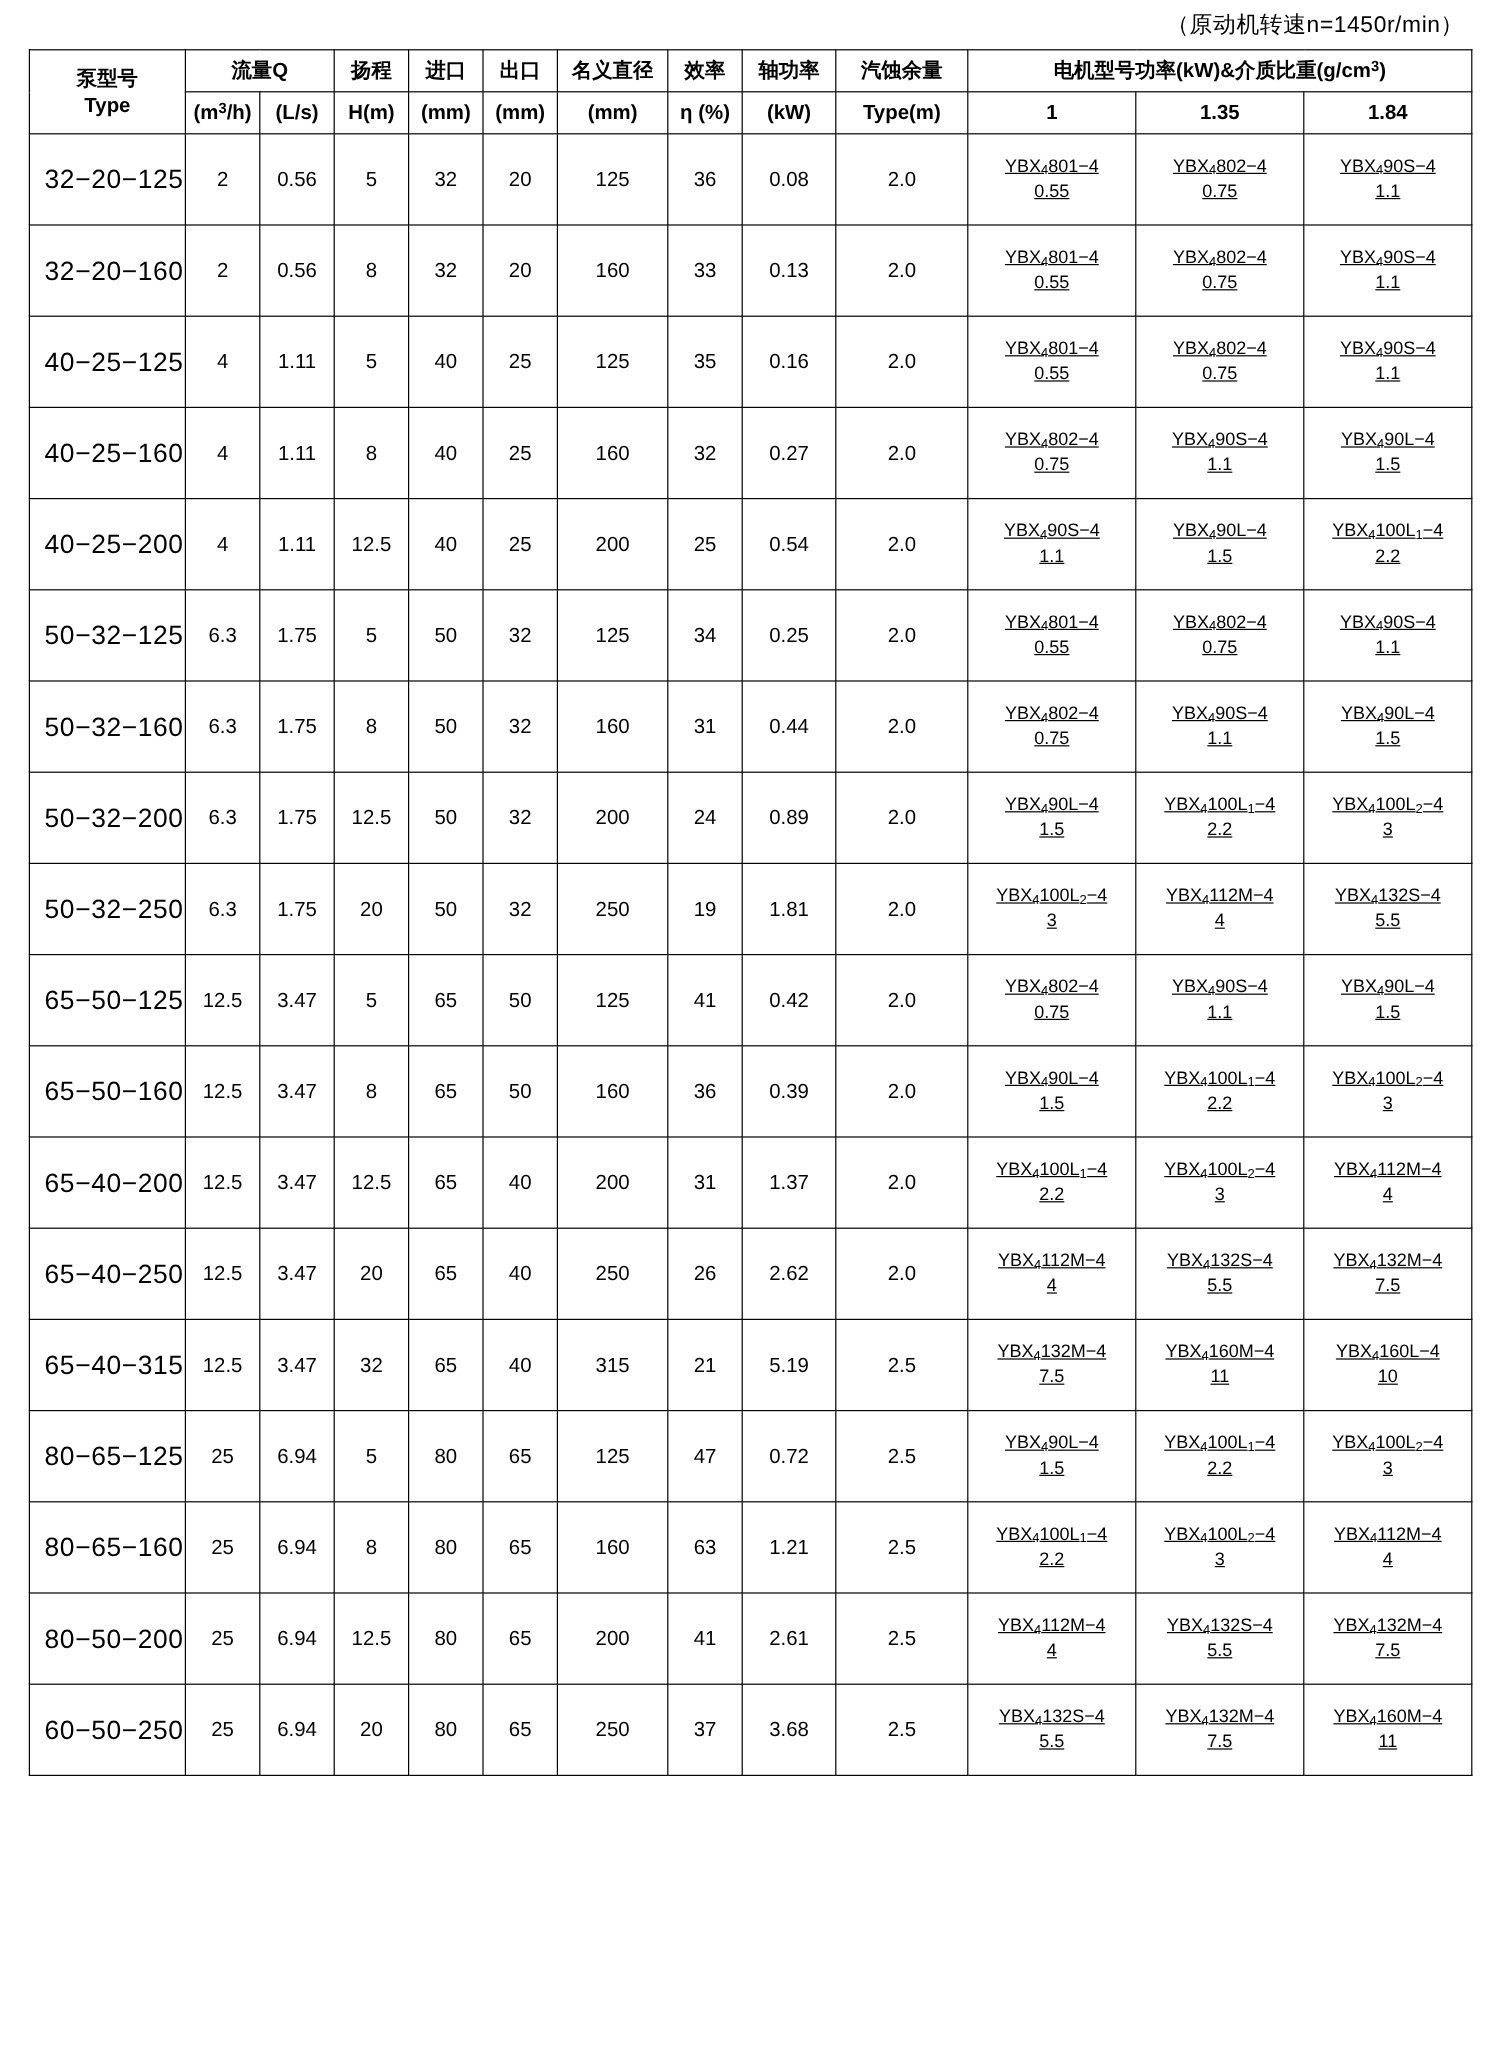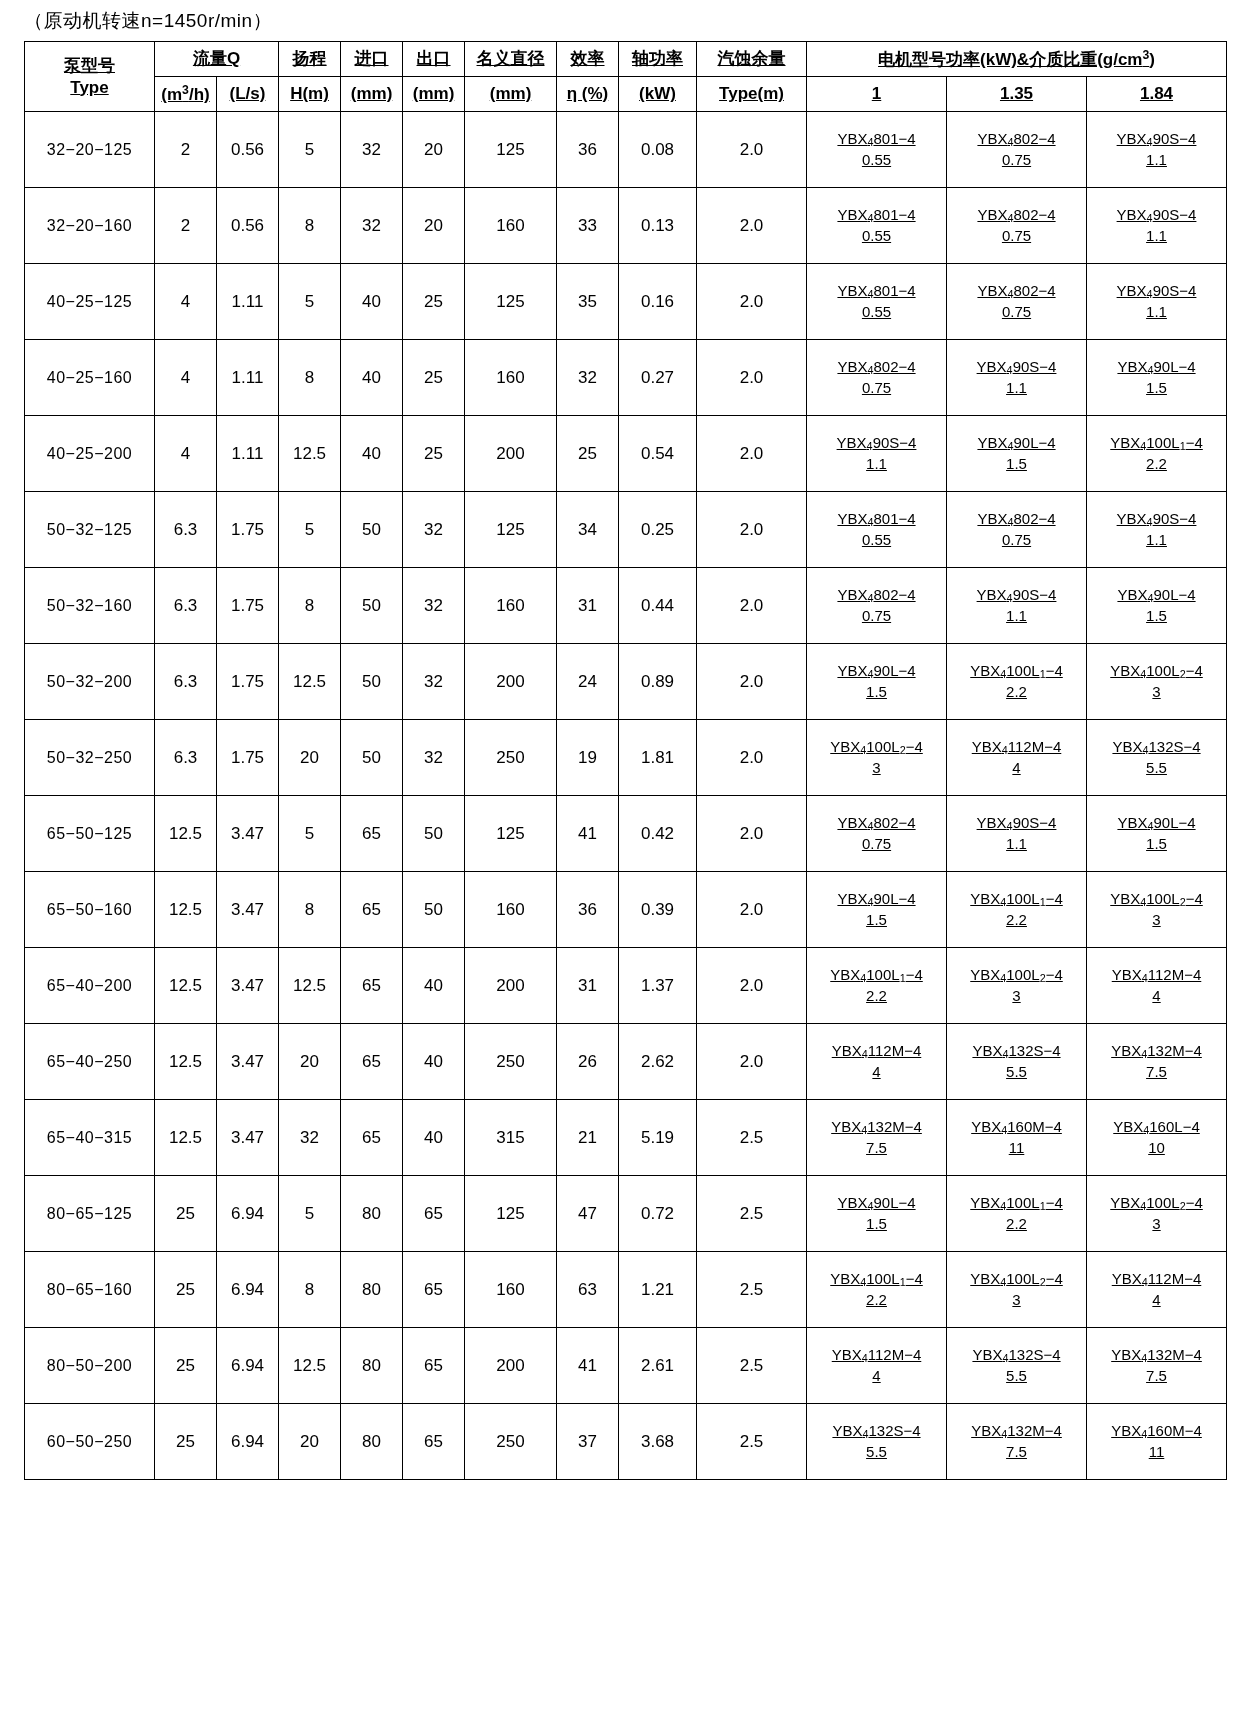--- a/index.html
+++ b/index.html
@@ -13,21 +13,21 @@
     font-family: "Liberation Sans", sans-serif;
     color: #000;
     -webkit-font-smoothing: antialiased;
   }
   .page {
     width: 1250px;
     box-sizing: border-box;
     padding: 8px 24px 0 24px;
   }
   .note-line {
-    text-align: left;
+    text-align: right;
     font-size: 19px;
     letter-spacing: 0.5px;
     padding-right: 6px;
     padding-bottom: 7px;
     white-space: nowrap;
   }
   table.spec {
     border-collapse: collapse;
     width: 1202px;
     table-layout: fixed;
@@ -37,31 +37,31 @@
     border: 1px solid #000;
     text-align: center;
     vertical-align: middle;
     font-size: 17px;
     line-height: 1.25;
     padding: 2px 1px;
   }
   thead th {
     font-weight: bold;
     font-size: 16.5px;
-    text-decoration: underline;
   }
   thead th.grp {
     font-weight: bold;
   }
   thead tr.r1 th { height: 30px; }
   thead tr.r2 th { height: 30px; }
   tbody td { height: 71px; }
   tbody td.type-cell {
-    font-size: 16px;
+    font-size: 22px;
     letter-spacing: 0.5px;
+    text-align: right;
   }
   tbody td.motor {
     font-size: 15px;
     line-height: 1.35;
     text-decoration: underline;
   }
   .sub { font-size: 0.72em; vertical-align: -0.22em; }
   .sup { font-size: 0.72em; vertical-align: 0.45em; }
   .two-line { display: block; }
   

